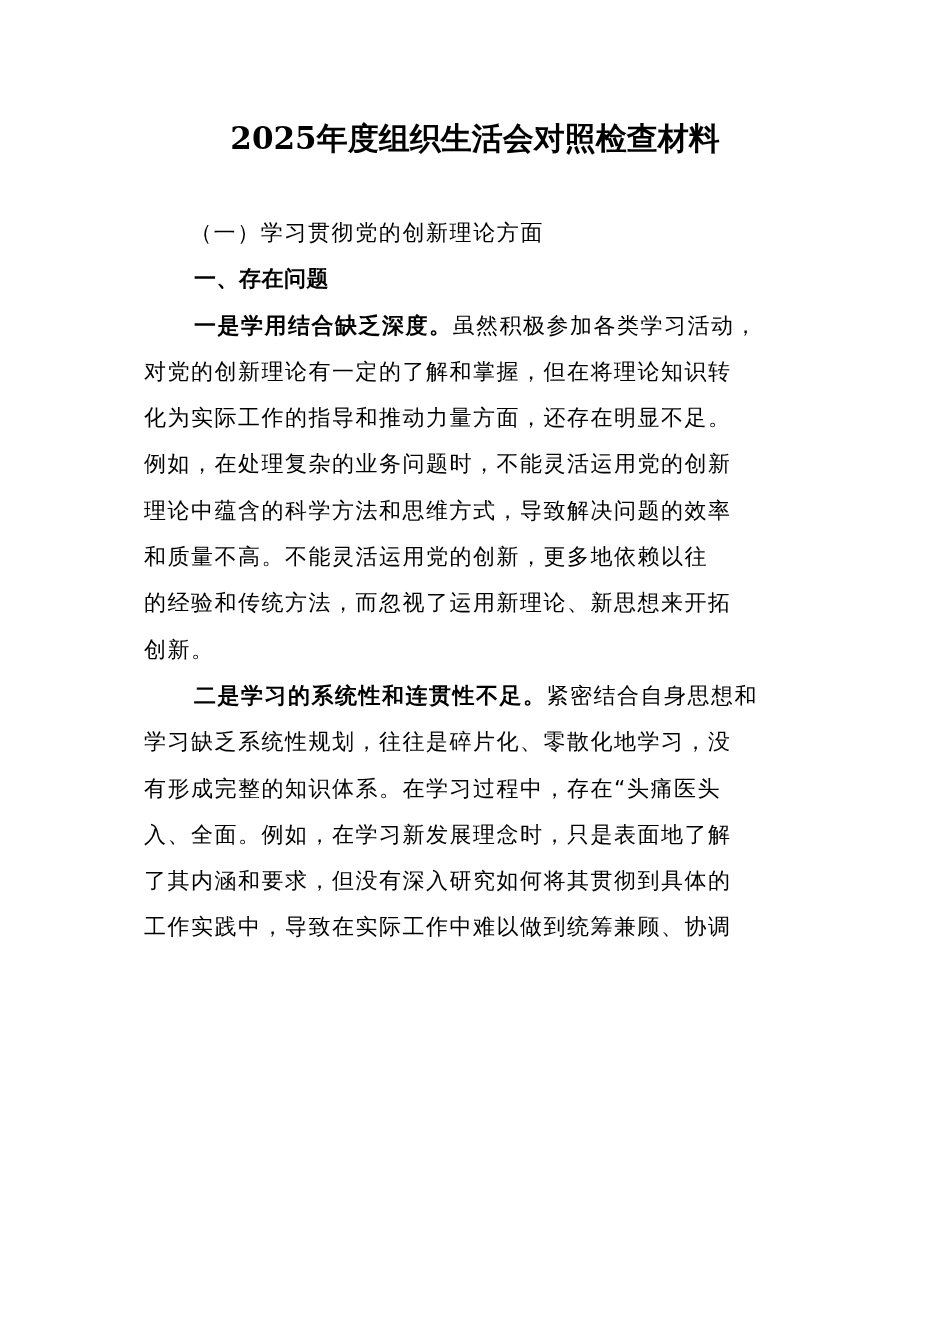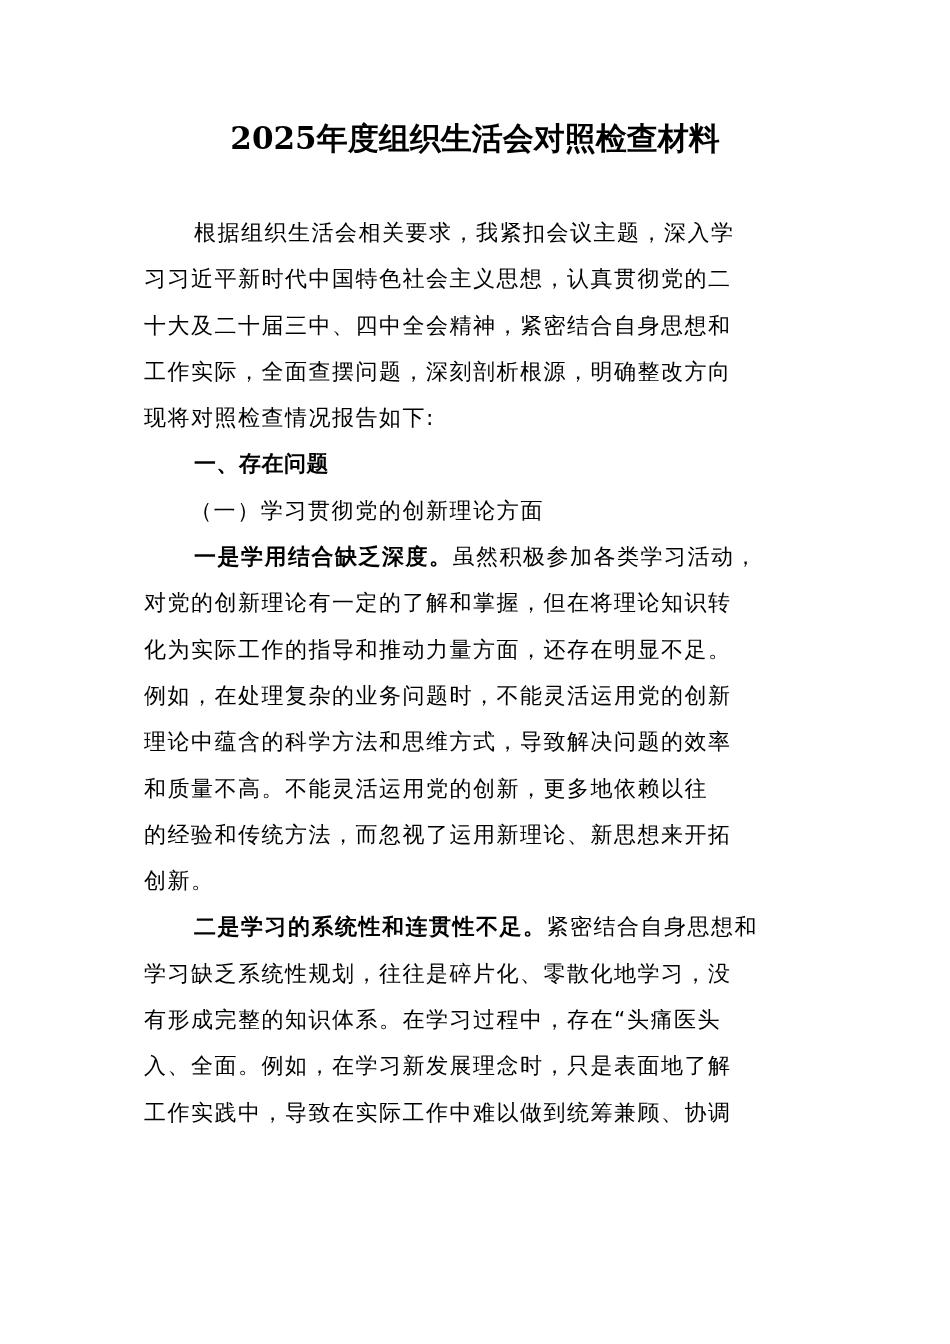--- a/index.html
+++ b/index.html
@@ -65,31 +65,24 @@
     }
   </style>
 </head>
 <body>
 
 <div class="page">
   <div class="title">2025年度组织生活会对照检查材料</div>
 
   <div class="body-text">
 
-    <div>
-      <div class="line indent">根据组织生活会相关要求，我紧扣会议主题，深入学</div>
-      <div class="line">习习近平新时代中国特色社会主义思想，认真贯彻党的二</div>
-      <div class="line">十大及二十届三中、四中全会精神，紧密结合自身思想和</div>
-      <div class="line">工作实际，全面查摆问题，深刻剖析根源，明确整改方向</div>
-      <div class="line">现将对照检查情况报告如下:</div>
-    </div>
+
+    <div class="line indent heading2" style="padding-left:46px;">（一）学习贯彻党的创新理论方面</div>
 
     <div class="line indent heading1">一、存在问题</div>
-
-    <div class="line indent heading2" style="padding-left:46px;">（一）学习贯彻党的创新理论方面</div>
 
     <div>
       <div class="line indent">
         <span class="lead">一是学用结合缺乏深度。</span><span>虽然积极参加各类学习活动，</span>
       </div>
       <div class="line">对党的创新理论有一定的了解和掌握，但在将理论知识转</div>
       <div class="line">化为实际工作的指导和推动力量方面，还存在明显不足。</div>
       <div class="line">例如，在处理复杂的业务问题时，不能灵活运用党的创新</div>
       <div class="line">理论中蕴含的科学方法和思维方式，导致解决问题的效率</div>
       <div class="line">和质量不高。不能灵活运用党的创新，更多地依赖以往</div>
@@ -97,16 +90,17 @@
       <div class="line">创新。</div>
     </div>
 
     <div>
       <div class="line indent">
         <span class="lead">二是学习的系统性和连贯性不足。</span><span>紧密结合自身思想和</span>
       </div>
       <div class="line">学习缺乏系统性规划，往往是碎片化、零散化地学习，没</div>
       <div class="line">有形成完整的知识体系。在学习过程中，存在“头痛医头</div>
       <div class="line">入、全面。例如，在学习新发展理念时，只是表面地了解</div>
+      <div class="line">了其内涵和要求，但没有深入研究如何将其贯彻到具体的</div>
       <div class="line">工作实践中，导致在实际工作中难以做到统筹兼顾、协调</div>
     </div>
   </div>
 </div>
 
 </body></html>

